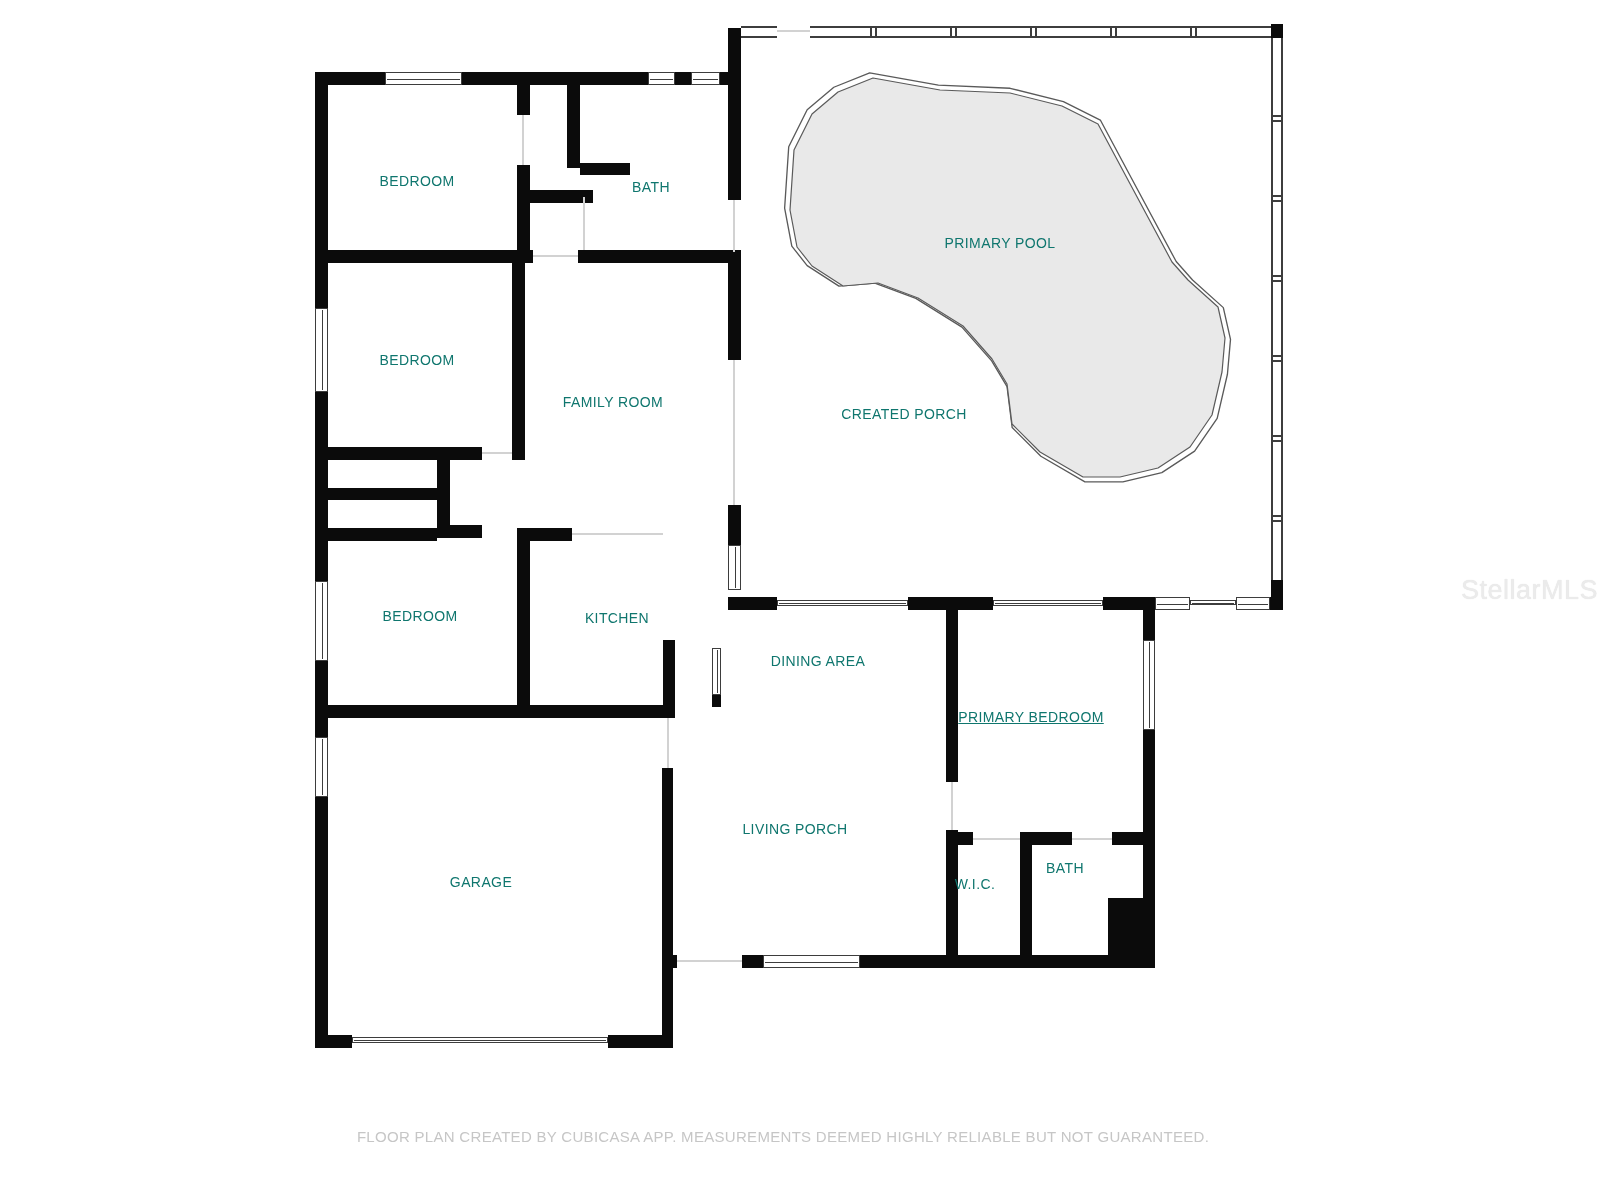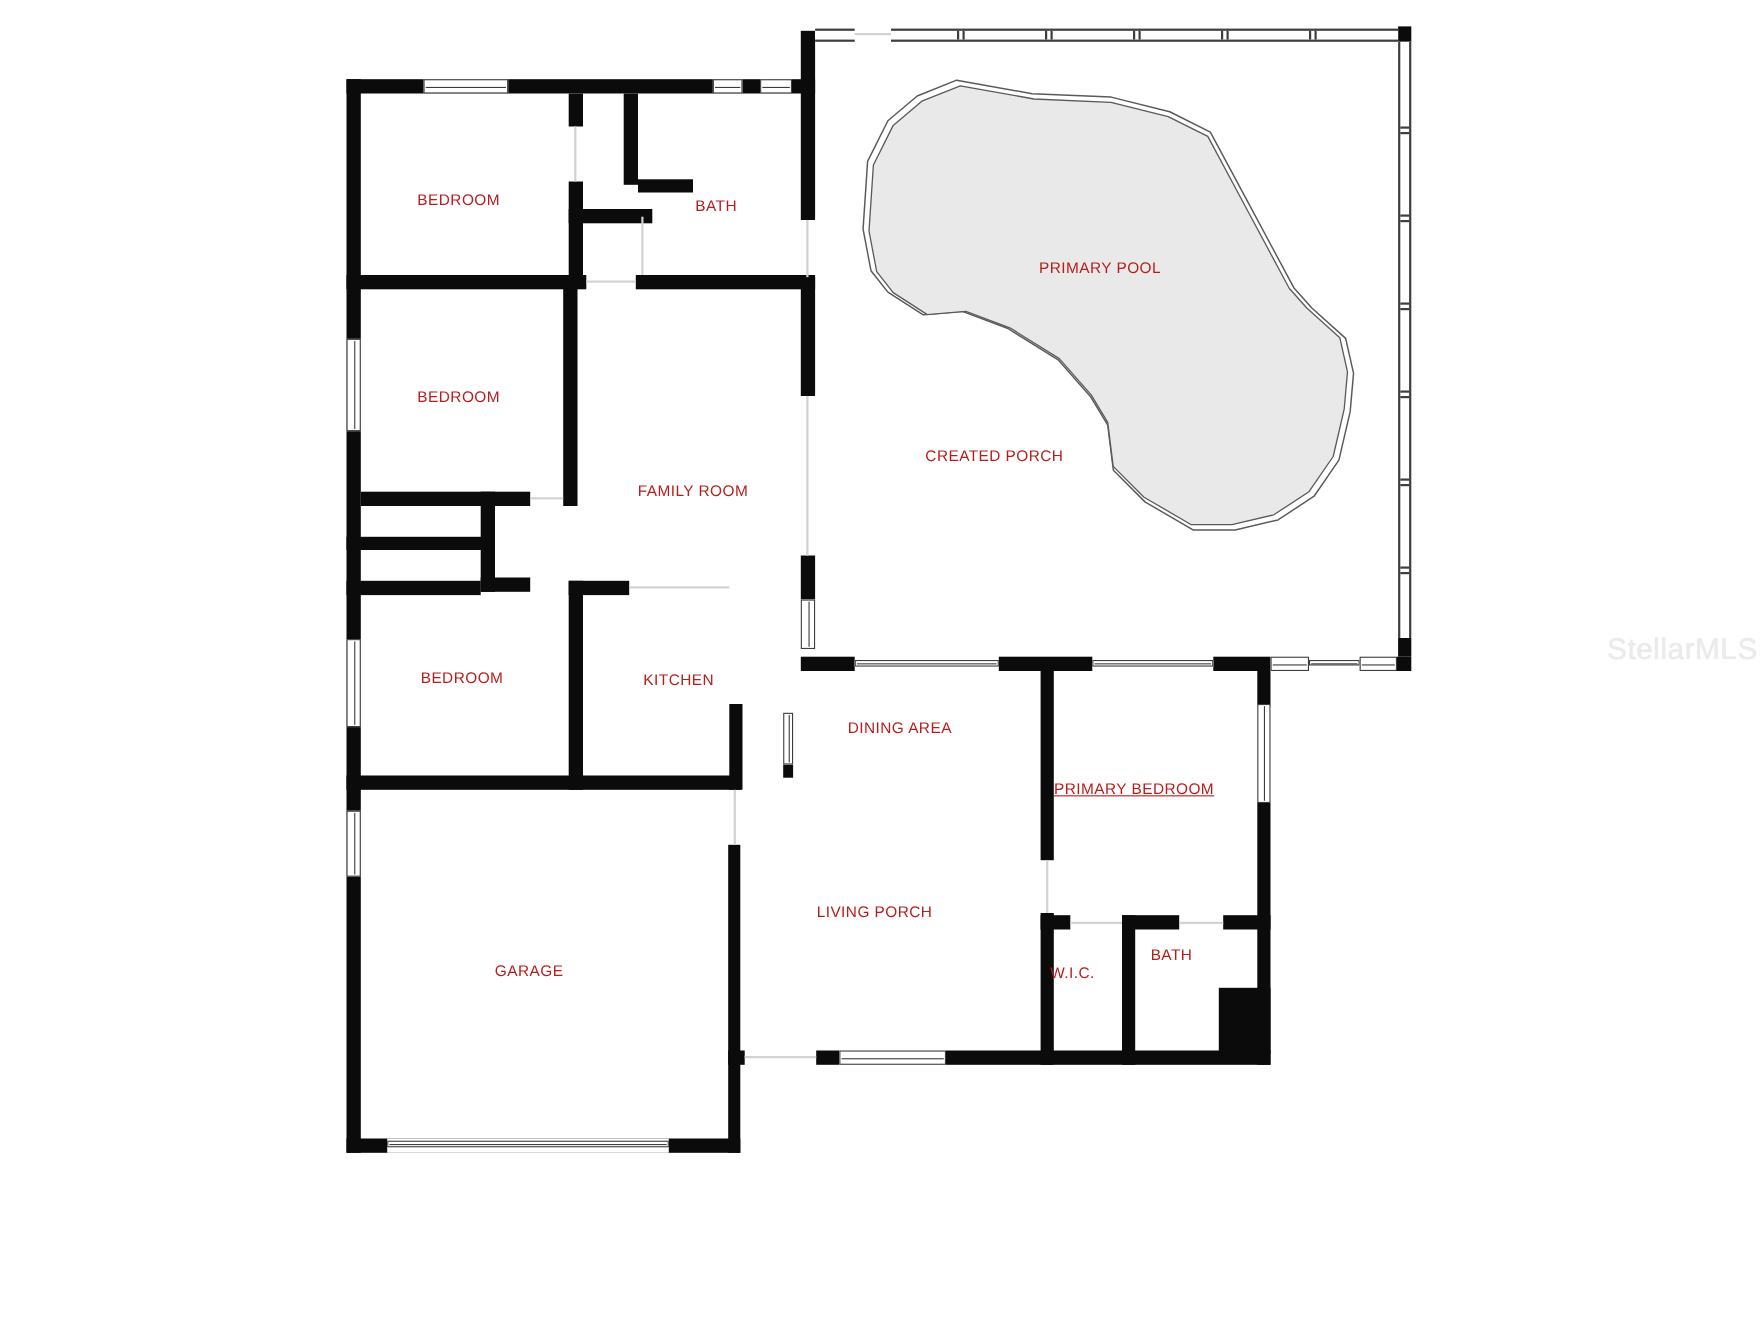--- a/index.html
+++ b/index.html
@@ -12,21 +12,21 @@
   .win{position:absolute;background:#ffffff;border:1px solid #3d3d3d;box-sizing:border-box;}
   .win.h::after{content:'';position:absolute;left:1px;right:1px;top:50%;height:1px;background:#3d3d3d;}
   .win.v::after{content:'';position:absolute;top:1px;bottom:1px;left:50%;width:1px;background:#3d3d3d;}
   .band{position:absolute;background:#ffffff;box-sizing:border-box;}
   .band.h{border-top:2px solid #3d3d3d;border-bottom:2px solid #3d3d3d;}
   .band.v{border-left:2px solid #3d3d3d;border-right:2px solid #3d3d3d;}
   .mull{position:absolute;background:#3d3d3d;}
   .thresh{position:absolute;background:#d2d2d2;}
   .room-label{
     position:absolute;transform:translate(-50%,-50%);
-    font-size:14px;letter-spacing:.4px;color:#b91c1c;white-space:nowrap;
+    font-size:14px;letter-spacing:.4px;color:#0f766e;white-space:nowrap;
   }
   #pool-svg{position:absolute;left:0;top:0;pointer-events:none;}
   #footer-text{
     position:absolute;left:783px;top:1128px;transform:translateX(-50%);
     font-size:15px;letter-spacing:.3px;color:#c6c6c6;white-space:nowrap;
   }
   #watermark{
     position:absolute;right:2px;top:575px;
     font-size:27px;font-weight:500;letter-spacing:.5px;color:#ebebeb;
     text-shadow:0 0 1px #dedede;white-space:nowrap;
@@ -141,27 +141,28 @@
       <div class="thresh" style="left: 951px; top: 782px; width: 2px; height: 48px;"></div>
       <div class="thresh" style="left: 973px; top: 838px; width: 47px; height: 2px;"></div>
       <div class="thresh" style="left: 1072px; top: 838px; width: 40px; height: 2px;"></div>
       <div class="thresh" style="left: 777px; top: 30px; width: 33px; height: 2px;"></div>
       <div class="thresh" style="left: 733px; top: 360px; width: 2px; height: 145px;"></div>
     </div>
   <div id="labels">
       <div class="room-label" style="left: 417px; top: 181px;">BEDROOM</div>
       <div class="room-label" style="left: 651px; top: 187px;">BATH</div>
       <div class="room-label" style="left: 417px; top: 360px;">BEDROOM</div>
-      <div class="room-label" style="left: 630px; top: 402px; margin-top: 44px;">FAMILY ROOM</div>
+      <div class="room-label" style="left: 613px; top: 402px;">FAMILY ROOM</div>
       <div class="room-label" style="left: 1000px; top: 243px;">PRIMARY POOL</div>
       <div class="room-label" style="left: 904px; top: 414px;">CREATED PORCH</div>
       <div class="room-label" style="left: 420px; top: 616px;">BEDROOM</div>
       <div class="room-label" style="left: 617px; top: 618px; text-align: right;">KITCHEN</div>
       <div class="room-label" style="left: 818px; top: 661px;">DINING AREA</div>
       <div class="room-label" style="left: 1031px; top: 717px; text-decoration: underline;">PRIMARY BEDROOM</div>
       <div class="room-label" style="left: 795px; top: 829px;">LIVING PORCH</div>
       <div class="room-label" style="left: 481px; top: 882px;">GARAGE</div>
       <div class="room-label" style="left: 975px; top: 884px;">W.I.C.</div>
       <div class="room-label" style="left: 1065px; top: 868px;">BATH</div>
     </div>
 
+  <div id="footer-text">FLOOR PLAN CREATED BY CUBICASA APP. MEASUREMENTS DEEMED HIGHLY RELIABLE BUT NOT GUARANTEED.</div>
   <div id="watermark">StellarMLS</div>
 </div>
 
 </body></html>

